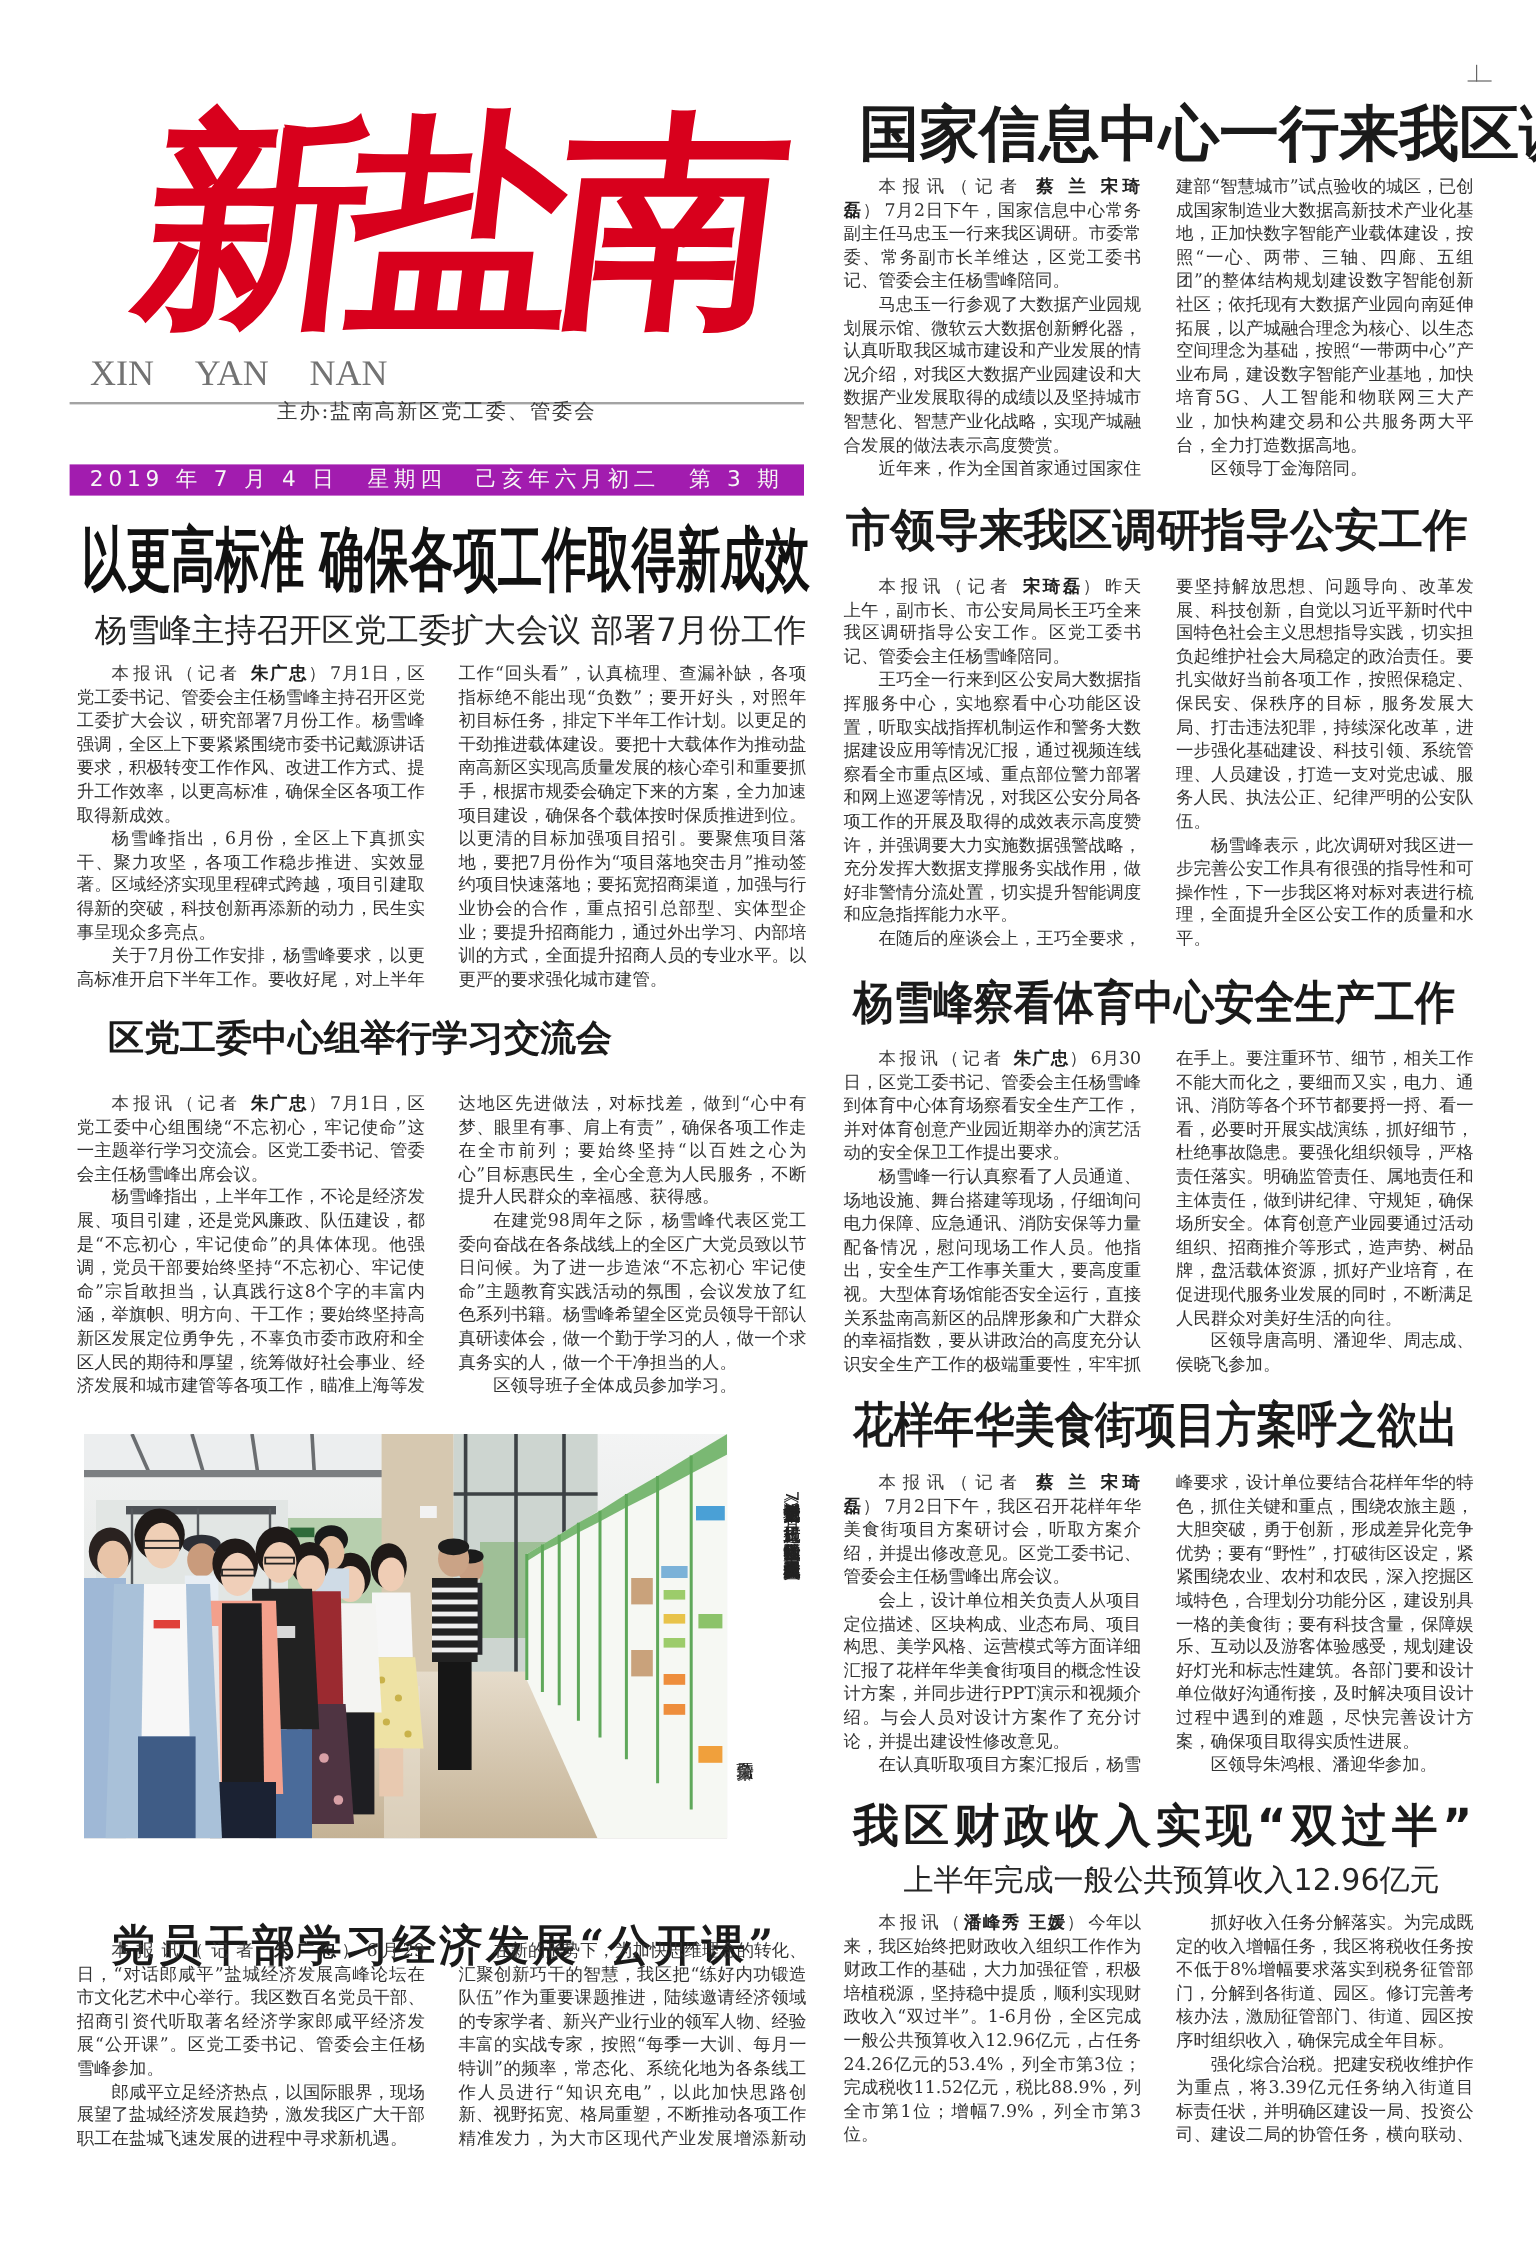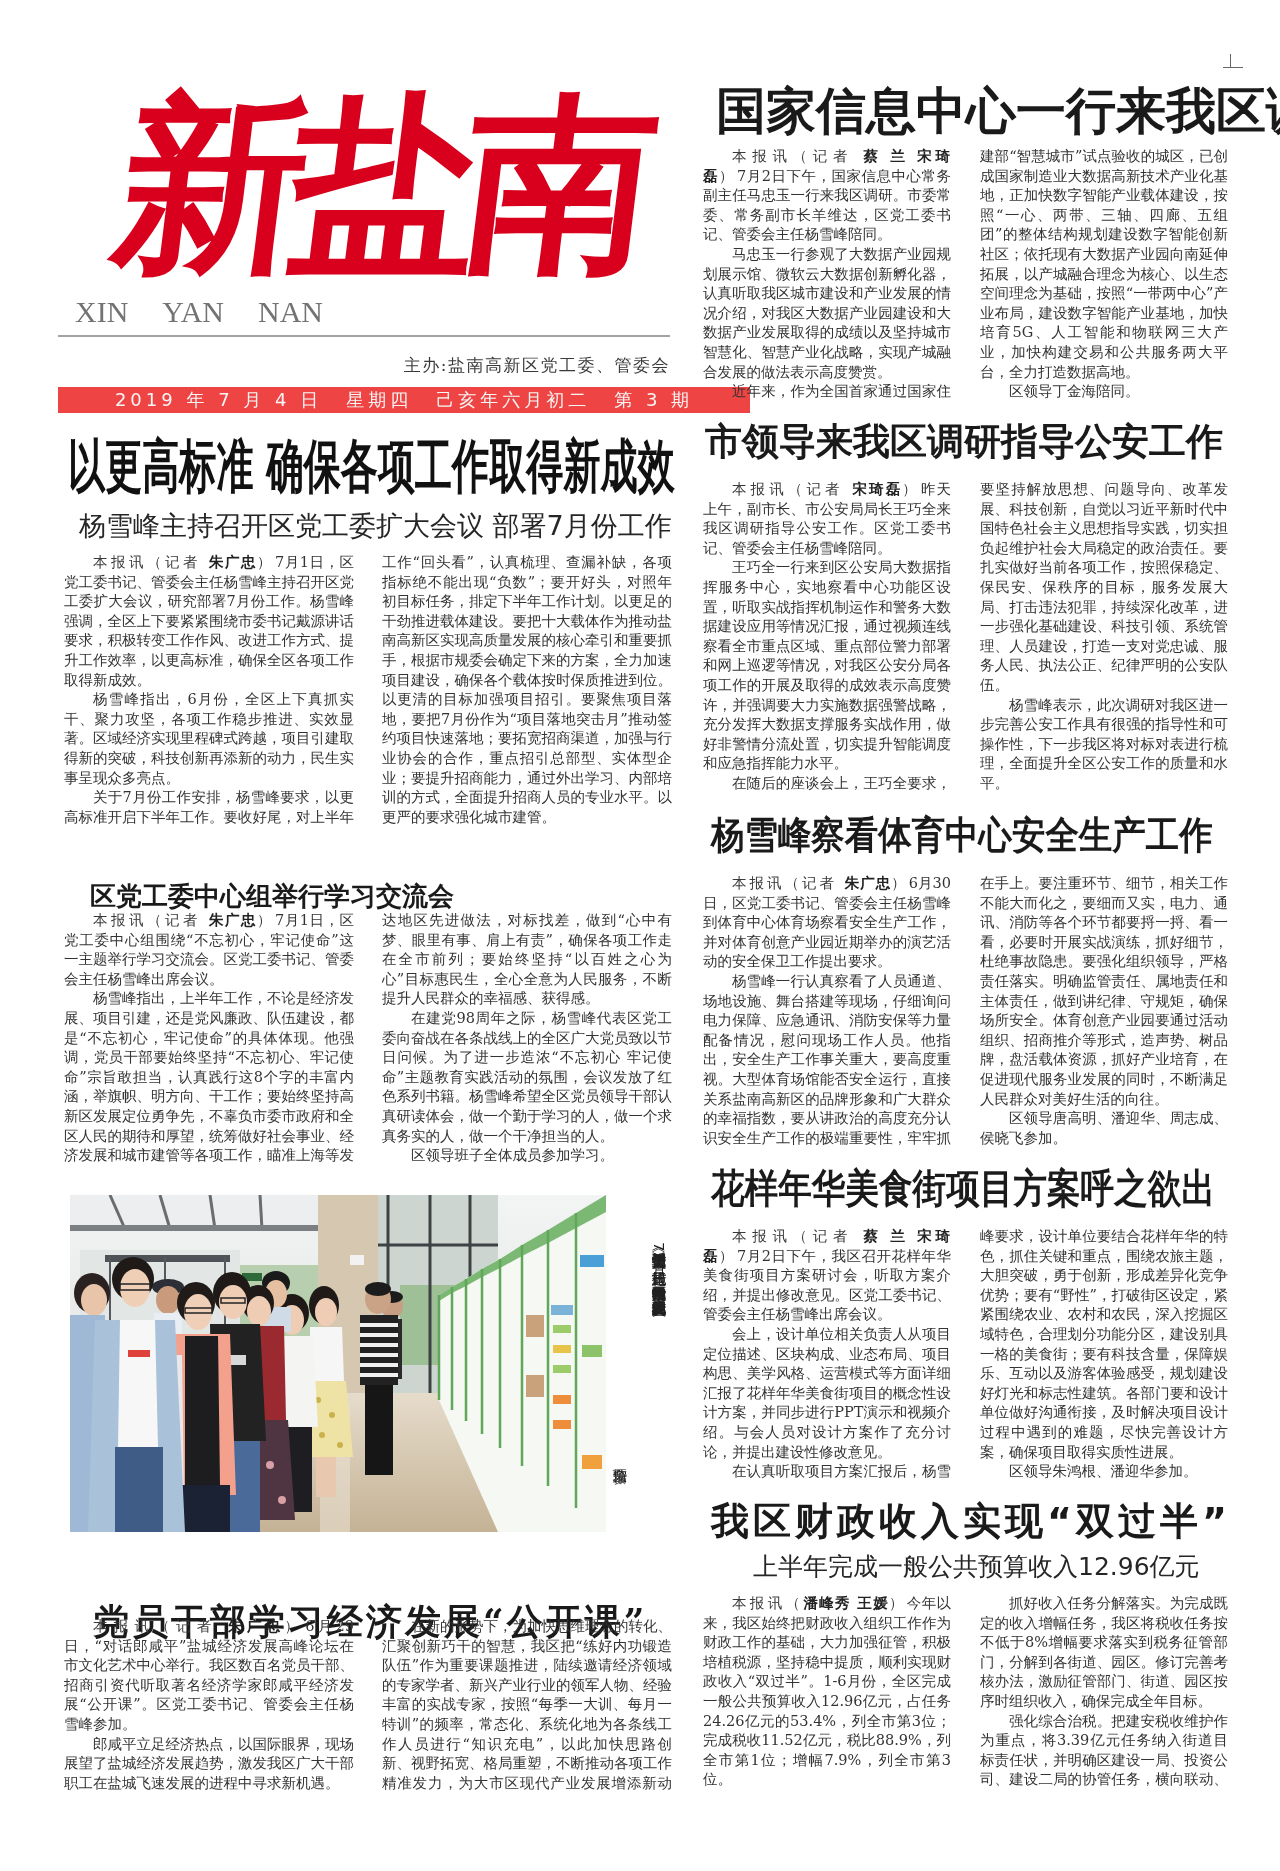--- a/index.html
+++ b/index.html
@@ -8,23 +8,23 @@
   .serif { font-family: "DejaVu Serif", "Liberation Serif", serif; }
   .sans { font-family: "DejaVu Sans", "Liberation Sans", sans-serif; }
 
   
   .mast-title { left: 106px; top: 90px; font-size: 190px; line-height: 190px; letter-spacing: -16px;
     color: #d8001c; font-weight: 700; white-space: nowrap; transform: skewX(-7deg); transform-origin: left bottom; }
   .pinyin { left: 58px; top: 296px; width: 612px; font-family: "Liberation Serif", "DejaVu Serif", serif;
     font-size: 30px; line-height: 32px; color: #737373; white-space: nowrap; }
   .pinyin span { display: inline-block; margin: 0 17px; }
   .mast-rule { left: 58px; top: 335px; width: 612px; height: 2px; background: #a3a3a3; }
-  .sponsor { left: 58px; top: 354px; width: 612px; text-align: right; font-size: 17px; line-height: 22px;
+  .sponsor { left: 58px; top: 332px; width: 612px; text-align: center; font-size: 17px; line-height: 22px;
     letter-spacing: 1.5px; color: #3a3a3a; white-space: nowrap; }
-  .datebar { left: 58px; top: 387px; width: 692px; height: 26px; background: #ef4444; color: #f6f6f6;
+  .datebar { left: 58px; top: 387px; width: 612px; height: 26px; background: #a21caf; color: #f6f6f6;
     font-size: 18px; line-height: 26px; text-align: center; letter-spacing: 4px; white-space: nowrap; }
   .datebar span { margin: 0 12px; }
 
   .cropmark-v { left: 1230px; top: 54px; width: 1px; height: 14px; background: #666; }
   .cropmark-h { left: 1223px; top: 67px; width: 20px; height: 1px; background: #666; }
 
   
   .hl { position: absolute; white-space: nowrap; line-height: 1; color: #1a1a1a; transform-origin: left center; }
   .hl-sans { font-family: "DejaVu Sans", "Liberation Sans", sans-serif; font-weight: 700; }
   .hl-serif { font-family: "DejaVu Serif", "Liberation Serif", serif; font-weight: 700; }
@@ -65,21 +65,21 @@
   <div class="abs cropmark-h"></div>
 
   <div class="hl" style="left:68px; top:437px; font-size:58px; font-weight:900; font-family:'DejaVu Sans','Liberation Sans',sans-serif; transform:scaleX(0.64); color:#111;">以更高标准 确保各项工作取得新成效</div>
   <div class="sub" style="left:67px; top:512px; font-size:27px;">杨雪峰主持召开区党工委扩大会议 部署7月份工作</div>
   <div class="body left" style="top:553px; height:276px;">
     <p><span class="agency">本报讯</span><span class="agency">（记者 </span><span class="reporter">朱广忠</span><span class="agency">）</span><span>7月1日，区党工委书记、管委会主任杨雪峰主持召开区党工委扩大会议，研究部署7月份工作。杨雪峰强调，全区上下要紧紧围绕市委书记戴源讲话要求，积极转变工作作风、改进工作方式、提升工作效率，以更高标准，确保全区各项工作取得新成效。</span></p>
     <p>杨雪峰指出，6月份，全区上下真抓实干、聚力攻坚，各项工作稳步推进、实效显著。区域经济实现里程碑式跨越，项目引建取得新的突破，科技创新再添新的动力，民生实事呈现众多亮点。</p>
     <p><span>关于7月份工作安排，杨雪峰要求，以更高标准开启下半年工作。要收好尾，对上半年工作“回头看”，认真梳理、查漏补缺，各项指标绝不能出现“负数”；要开好头，对照年初目标任务，排定下半年工作计划。以更足的干劲推进载体建设。要把十大载体作为推动盐南高新区实现高质量发展的核心牵引和重要抓手，根据市规委会确定下来的方案，全力加速项目建设，确保各个载体按时保质推进到位。以更清的目标加强项目招引。要聚焦项目落地，要把7月份作为“项目落地突击月”推动签约项目快速落地；要拓宽招商渠道，加强与行业协会的合作，重点招引总部型、实体型企业；要提升招商能力，通过外出学习、内部培训的方式，全面提升招商人员的专业水平。以更严的要求强化城市建管。</span></p>
   </div>
 
-  <div class="hl hl-serif" style="left:90px; top:884px; font-size:26px;font-family:Liberation Serif, serif;">区党工委中心组举行学习交流会</div>
+  <div class="hl hl-serif" style="left:90px; top:851px; font-size:30px;font-family:Liberation Serif, serif;">区党工委中心组举行学习交流会</div>
   <div class="body left" style="top:911px; height:257px;">
     <p><span class="agency">本报讯</span><span class="agency">（记者 </span><span class="reporter">朱广忠</span><span class="agency">）</span><span>7月1日，区党工委中心组围绕“不忘初心，牢记使命”这一主题举行学习交流会。区党工委书记、管委会主任杨雪峰出席会议。</span></p>
     <p>杨雪峰指出，上半年工作，不论是经济发展、项目引建，还是党风廉政、队伍建设，都是“不忘初心，牢记使命”的具体体现。他强调，党员干部要始终坚持“不忘初心、牢记使命”宗旨敢担当，认真践行这8个字的丰富内涵，举旗帜、明方向、干工作；要始终坚持高新区发展定位勇争先，不辜负市委市政府和全区人民的期待和厚望，统筹做好社会事业、经济发展和城市建管等各项工作，瞄准上海等发达地区先进做法，对标找差，做到“心中有梦、眼里有事、肩上有责”，确保各项工作走在全市前列；要始终坚持“以百姓之心为心”目标惠民生，全心全意为人民服务，不断提升人民群众的幸福感、获得感。</p>
     <p>在建党98周年之际，杨雪峰代表区党工委向奋战在各条战线上的全区广大党员致以节日问候。为了进一步造浓“不忘初心 牢记使命”主题教育实践活动的氛围，会议发放了红色系列书籍。杨雪峰希望全区党员领导干部认真研读体会，做一个勤于学习的人，做一个求真务实的人，做一个干净担当的人。</p>
     <p>区领导班子全体成员参加学习。</p>
   </div>
 
   <div class="abs photo">
     <svg width="536" height="337" viewBox="0 0 536 337" xmlns="http://www.w3.org/2000/svg">
       <defs>

